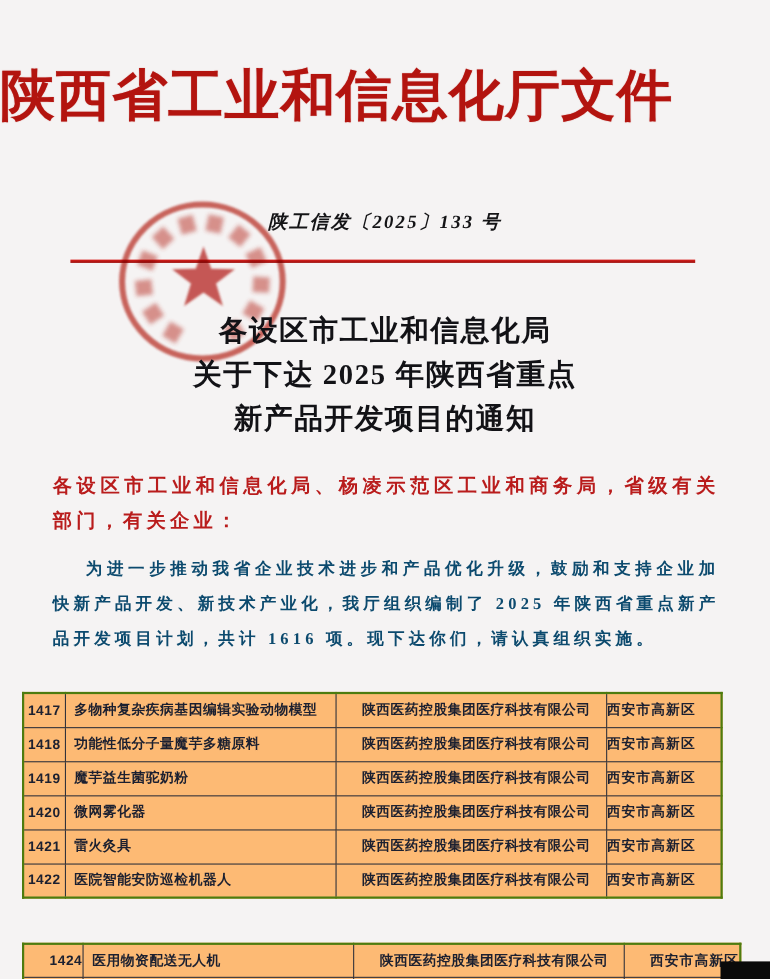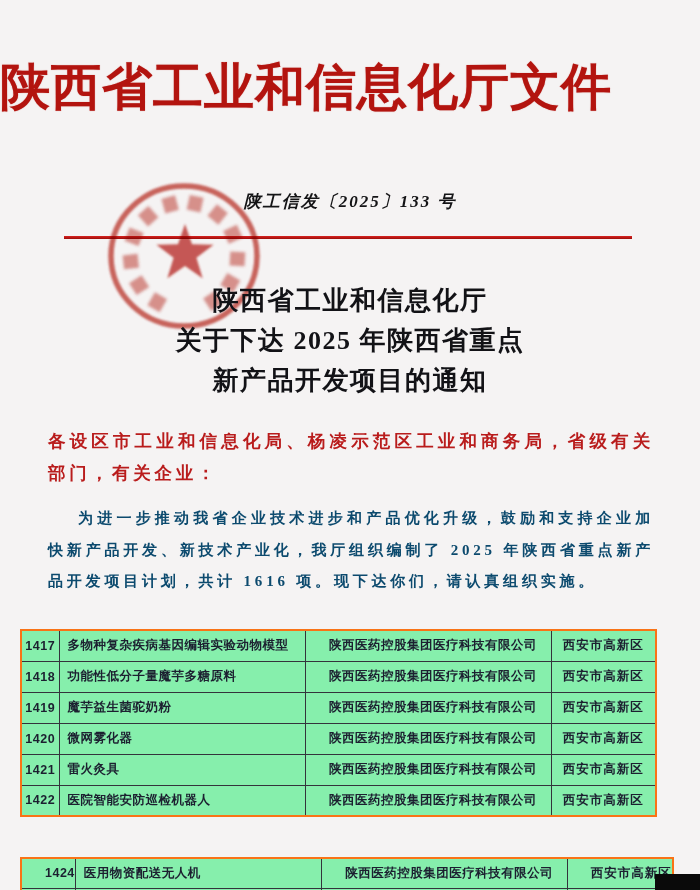--- a/index.html
+++ b/index.html
@@ -49,40 +49,40 @@
   }
   .body-para {
     position:absolute; top:503px; left:48px; width:606px;
     font-size:15px; font-weight:600; letter-spacing:3.8px;
     line-height:31.5px; text-align:justify; text-indent:2em;
     color:#0c4a6e;
   }
   .doc-table {
     position:absolute; left:20px;
     border-collapse:collapse; table-layout:fixed;
-    background:#86efac;
-    border:2px solid #f97316;
+    background:#fdba74;
+    border:2px solid #4d7c0f;
   }
   .t1 { top:629px; }
   .t2 { top:857px; }
   .doc-table td {
     border:1px solid #33333b;
     font-family:"Liberation Sans", sans-serif;
     font-size:12.5px; font-weight:700;
     color:#1c2030;
     vertical-align:middle;
     overflow:hidden; white-space:nowrap;
     height:31px;
   }
   .t2 td { height:30px;padding-left:23px; }
   .t2 tr.stub td { height:14px; }
   td.c-no   { text-align:center; letter-spacing:.5px; }
   td.c-prod { text-align:left; padding-left:8px; letter-spacing:.5px; }
   td.c-comp { text-align:center; padding-left:10px; letter-spacing:.5px; }
-  td.c-dist { text-align:center; letter-spacing:1px; }
+  td.c-dist { text-align:left; letter-spacing:1px; }
   .corner-artifact {
     position:absolute; right:0; bottom:0; width:45px; height:16px;
     background:#0a0a0a;
   }
 </style>
 </head>
 <body>
 
 <div>
 
@@ -119,21 +119,21 @@
           <rect x="-7" y="-61" width="14" height="15" transform="rotate(147)"></rect>
         </g>
       </g>
       <g transform="translate(81,74)" filter="url(#b1)">
         <polygon points="0,-30 -7.05,-9.71 -28.53,-9.27 -11.41,3.71 -17.63,24.27 0,12 17.63,24.27 11.41,3.71 28.53,-9.27 7.05,-9.71" fill="#bf3028" opacity="0.85"></polygon>
       </g>
     </svg>
   </div>
 
   <div class="notice-title">
-    <div>陕西省工业和信息化厅</div>
+    <div>各设区市工业和信息化局</div>
     <div>关于下达 2025 年陕西省重点</div>
     <div>新产品开发项目的通知</div>
   </div>
 
   <p class="salutation">各设区市工业和信息化局、杨凌示范区工业和商务局，省级有关部门，有关企业：</p>
 
   <p class="body-para">为进一步推动我省企业技术进步和产品优化升级，鼓励和支持企业加快新产品开发、新技术产业化，我厅组织编制了 2025 年陕西省重点新产品开发项目计划，共计 1616 项。现下达你们，请认真组织实施。</p>
 
   <table class="doc-table t1">
     <colgroup>

